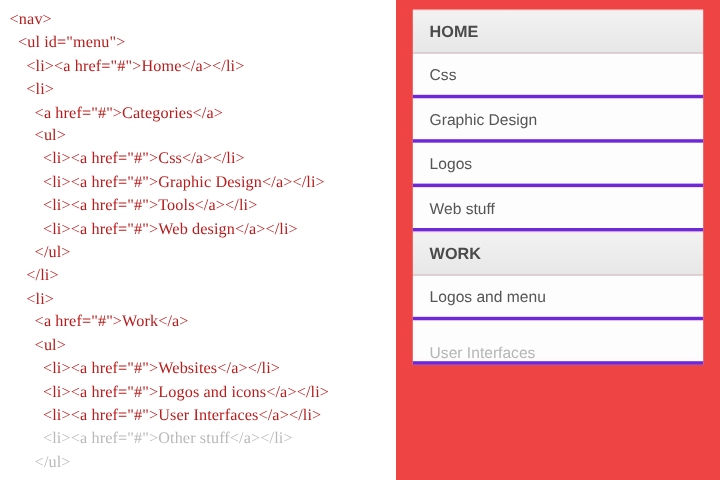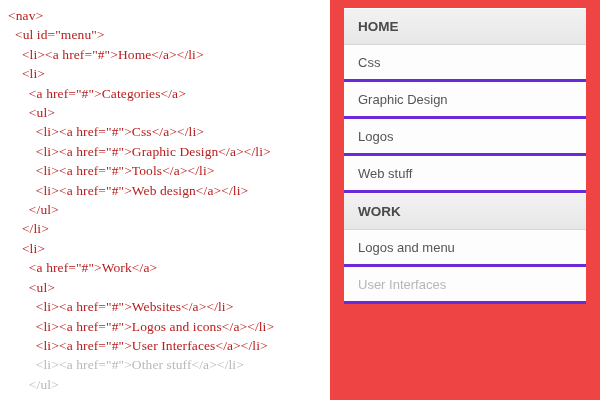--- a/index.html
+++ b/index.html
@@ -82,20 +82,21 @@
     background: linear-gradient(to bottom, #d9d9d9 0%, #c6c6c6 100%);
     border-top: 1px solid #e9e9e9;
     border-bottom: 1px solid #b4b4b4;
     box-shadow: inset 0 1px 0 rgba(255,255,255,0.5);
   }
   .menu-item.sub {
     background: #fdfdfd;
   }
   .menu-item.dim {
     color: #b6b6b6;
+    align-items: flex-end;
   }
 </style>
 </head>
 <body>
 
 <div class="screen">
 
   <div class="code-pane">
     <div id="code-lines">
         <div class="code-line">&lt;nav&gt;</div>

